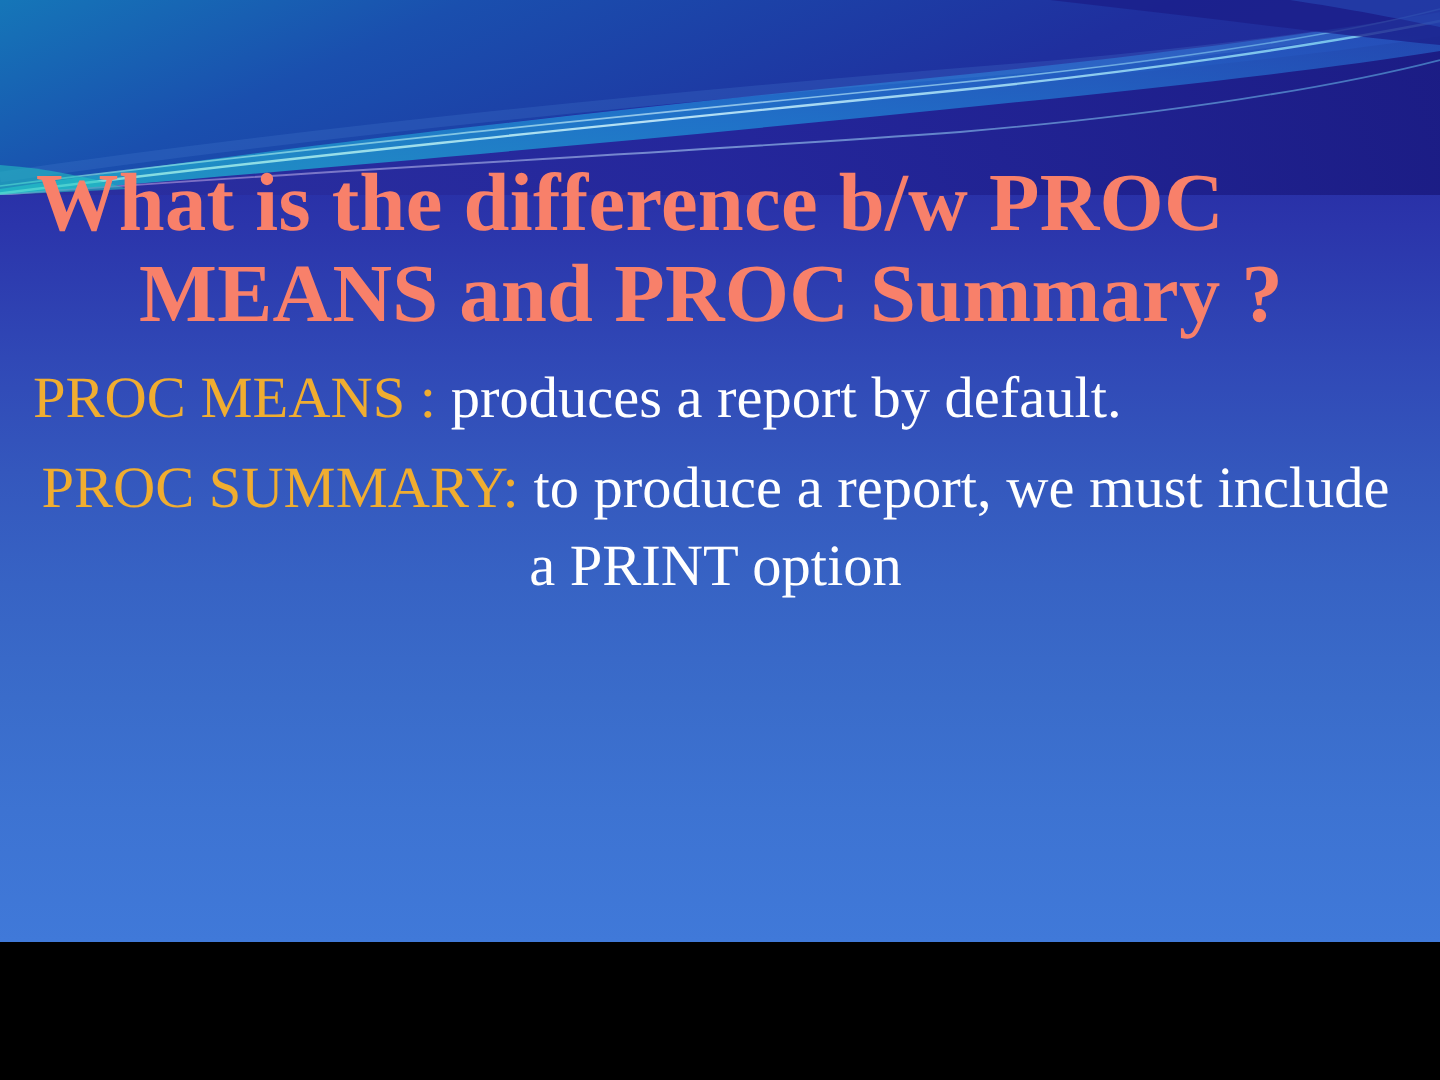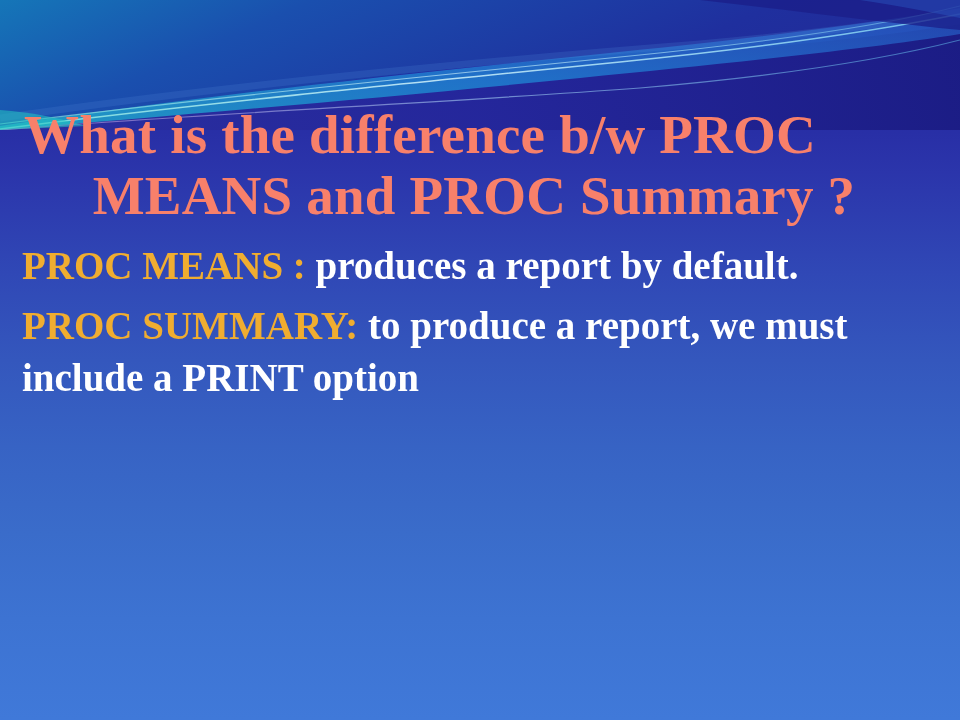--- a/index.html
+++ b/index.html
@@ -4,21 +4,21 @@
 <title>Slide</title>
 <style>
   html, body {
     margin: 0;
     padding: 0;
     background: #000;
   }
   #slide {
     position: relative;
     width: 960px;
-    height: 720px;
+    height: 628px;
     overflow: hidden;
     font-family: "Liberation Serif", "DejaVu Serif", serif;
     background: linear-gradient(
         to bottom,
         #23229b 0%,
         #23229b 6%,
         #262aa2 14%,
         #2b35ab 24%,
         #3048b6 38%,
         #3457bd 50%,
@@ -52,31 +52,31 @@
     letter-spacing: 0.2px;
     white-space: nowrap;
   }
 
   
   .body-block {
     position: absolute;
     left: 22px;
     top: 240px;
     width: 910px;
-    font-weight: bold;
   }
   .body-para {
     font-size: 39px;
     line-height: 52px;
     color: #ffffff;
     margin: 0;
     white-space: normal;
   }
   .body-para + .body-para {
     margin-top: 8px;
+    text-align: center;
   }
   .kw {
     white-space: nowrap;
   }
   .body-rest {
     color: #ffffff;
   }
 </style>
 </head>
 <body>

